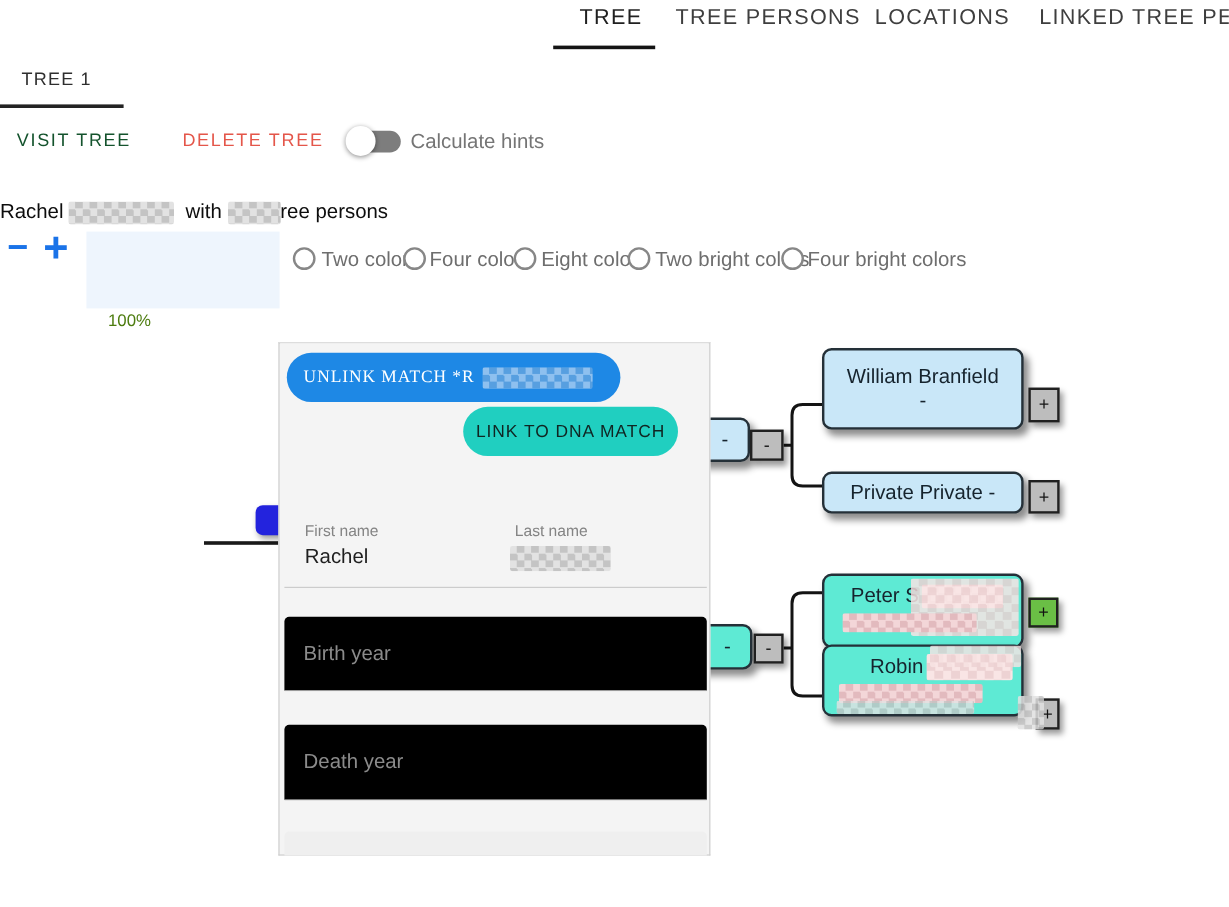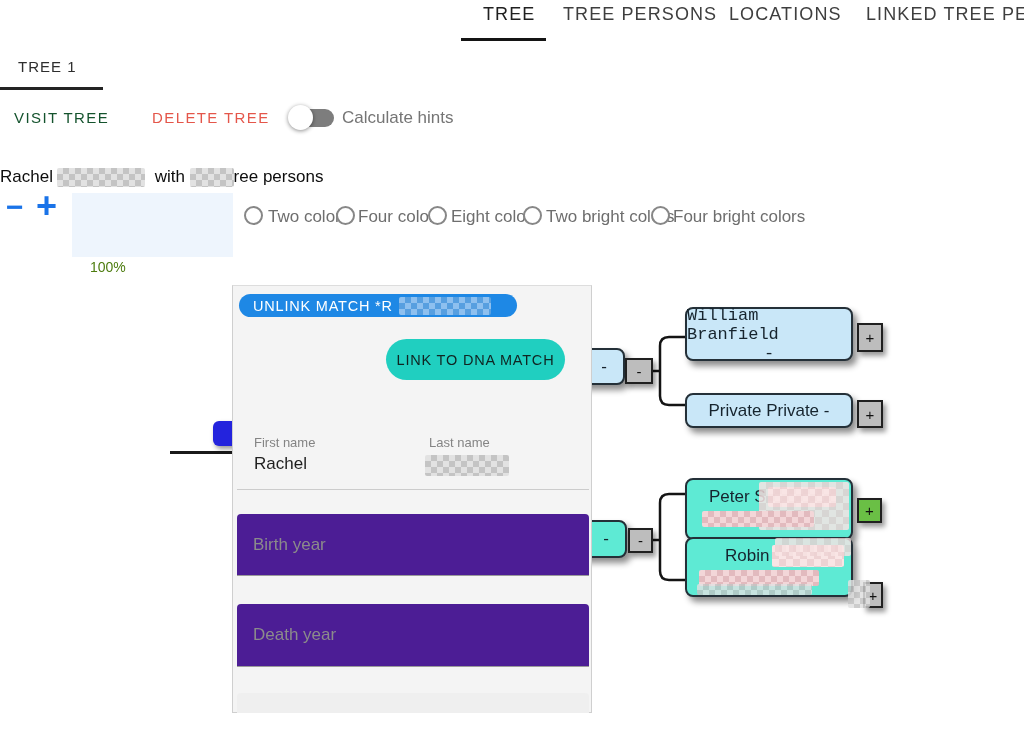--- a/index.html
+++ b/index.html
@@ -57,21 +57,21 @@
   
   .popup { left:232px; top:285px; width:360px; height:428px; background:#f4f4f4;
            border:1px solid #cfcfcf; border-top-color:#dddddd; z-index:10; }
   .pill { position:absolute; border-radius:21px; display:flex; align-items:center; justify-content:center;
           font-size:14.5px; letter-spacing:.8px; white-space:nowrap; cursor:pointer; }
   .pill.blue { background:#1e88e5; color:#ffffff; justify-content:flex-start; padding:0 14px; }
   .pill.teal { background:#20cfc0; color:#102522; }
   .fld-label { position:absolute; font-size:13px; color:#848484; }
   .fld-value { position:absolute; font-size:17px; color:#1f1f1f; }
   .divider { position:absolute; height:1px; background:#cccccc; }
-  .filled-field { position:absolute; left:4px; width:352px; background:#4c1d95;
+  .filled-field { position:absolute; left:4px; width:352px; background:#000000;
                   border-radius:4px 4px 0 0; border-bottom:1px solid #9a9a9a;
                   display:flex; align-items:center; padding-left:16px;
                   font-size:17px; color:#8b8b8b; cursor:text; }
 </style>
 </head>
 <body>
 
 <div class="abs nav-tab" style="left:483px;color:#202020;">TREE</div>
 <div class="abs nav-tab" style="left:563px;">TREE PERSONS</div>
 <div class="abs nav-tab" style="left:729px;">LOCATIONS</div>
@@ -120,21 +120,21 @@
 </svg>
 
 <div class="abs hline" style="left:170px;top:451px;width:62px;height:3px;"></div>
 <div class="abs node sel" style="left:213px;top:421px;width:80px;height:25px;"></div>
 
 <div class="abs node" style="left:548px;top:348px;width:77px;height:37px;align-items:flex-end;padding-right:16px;">
   <span>-</span>
 </div>
 <div class="abs tab-sq" style="left:625px;top:358px;width:28px;height:26px;">-</div>
 
-<div class="abs node" style="left:685px;top:307px;width:168px;height:54px;font-family:Liberation Mono, monospace;">
+<div class="abs node" style="left:685px;top:290px;width:168px;height:68px;">
   <span>William Branfield</span>
   <span>-</span>
 </div>
 <div class="abs tab-sq" style="left:857px;top:323px;width:26px;height:29px;">+</div>
 
 <div class="abs node" style="left:685px;top:393px;width:168px;height:35px;">
   <span>Private Private -</span>
 </div>
 <div class="abs tab-sq" style="left:857px;top:400px;width:26px;height:28px;">+</div>
 
@@ -159,21 +159,21 @@
     <span class="mx mx-pinklight" style="width:72px;height:22px;margin-left:3px;"></span>
   </div>
   <div class="mx mx-pink" style="position:absolute;left:12px;top:31px;width:120px;height:16px;"></div>
   <div class="mx mx-gray" style="position:absolute;left:10px;top:45px;width:115px;height:11px;opacity:.8;"></div>
   <div class="mx mx-pinklight" style="position:absolute;left:88px;top:-1px;width:76px;height:18px;opacity:.8;"></div>
 </div>
 <div class="abs tab-sq" style="left:863px;top:582px;width:20px;height:26px;">+</div>
 <div class="abs mx mx-gray" style="left:848px;top:580px;width:22px;height:28px;z-index:3;opacity:.85;"></div>
 
 <div class="abs popup">
-  <div class="pill blue" style="left:6px;top:8px;width:278px;height:23px;">
+  <div class="pill blue" style="left:6px;top:8px;width:278px;height:41px;font-family:Liberation Serif, serif;">
     <span>UNLINK MATCH *R</span>
     <span class="mx mx-blue" style="width:92px;height:18px;margin-left:6px;"></span>
   </div>
   <div class="pill teal" style="left:153px;top:53px;width:179px;height:41px;">LINK TO DNA MATCH</div>
 
   <div class="fld-label" style="left:21px;top:149px;">First name</div>
   <div class="fld-value" style="left:21px;top:168px;">Rachel</div>
   <div class="fld-label" style="left:196px;top:149px;">Last name</div>
   <div class="mx mx-gray" style="position:absolute;left:192px;top:169px;width:84px;height:21px;"></div>
   <div class="divider" style="left:4px;top:203px;width:352px;"></div>

